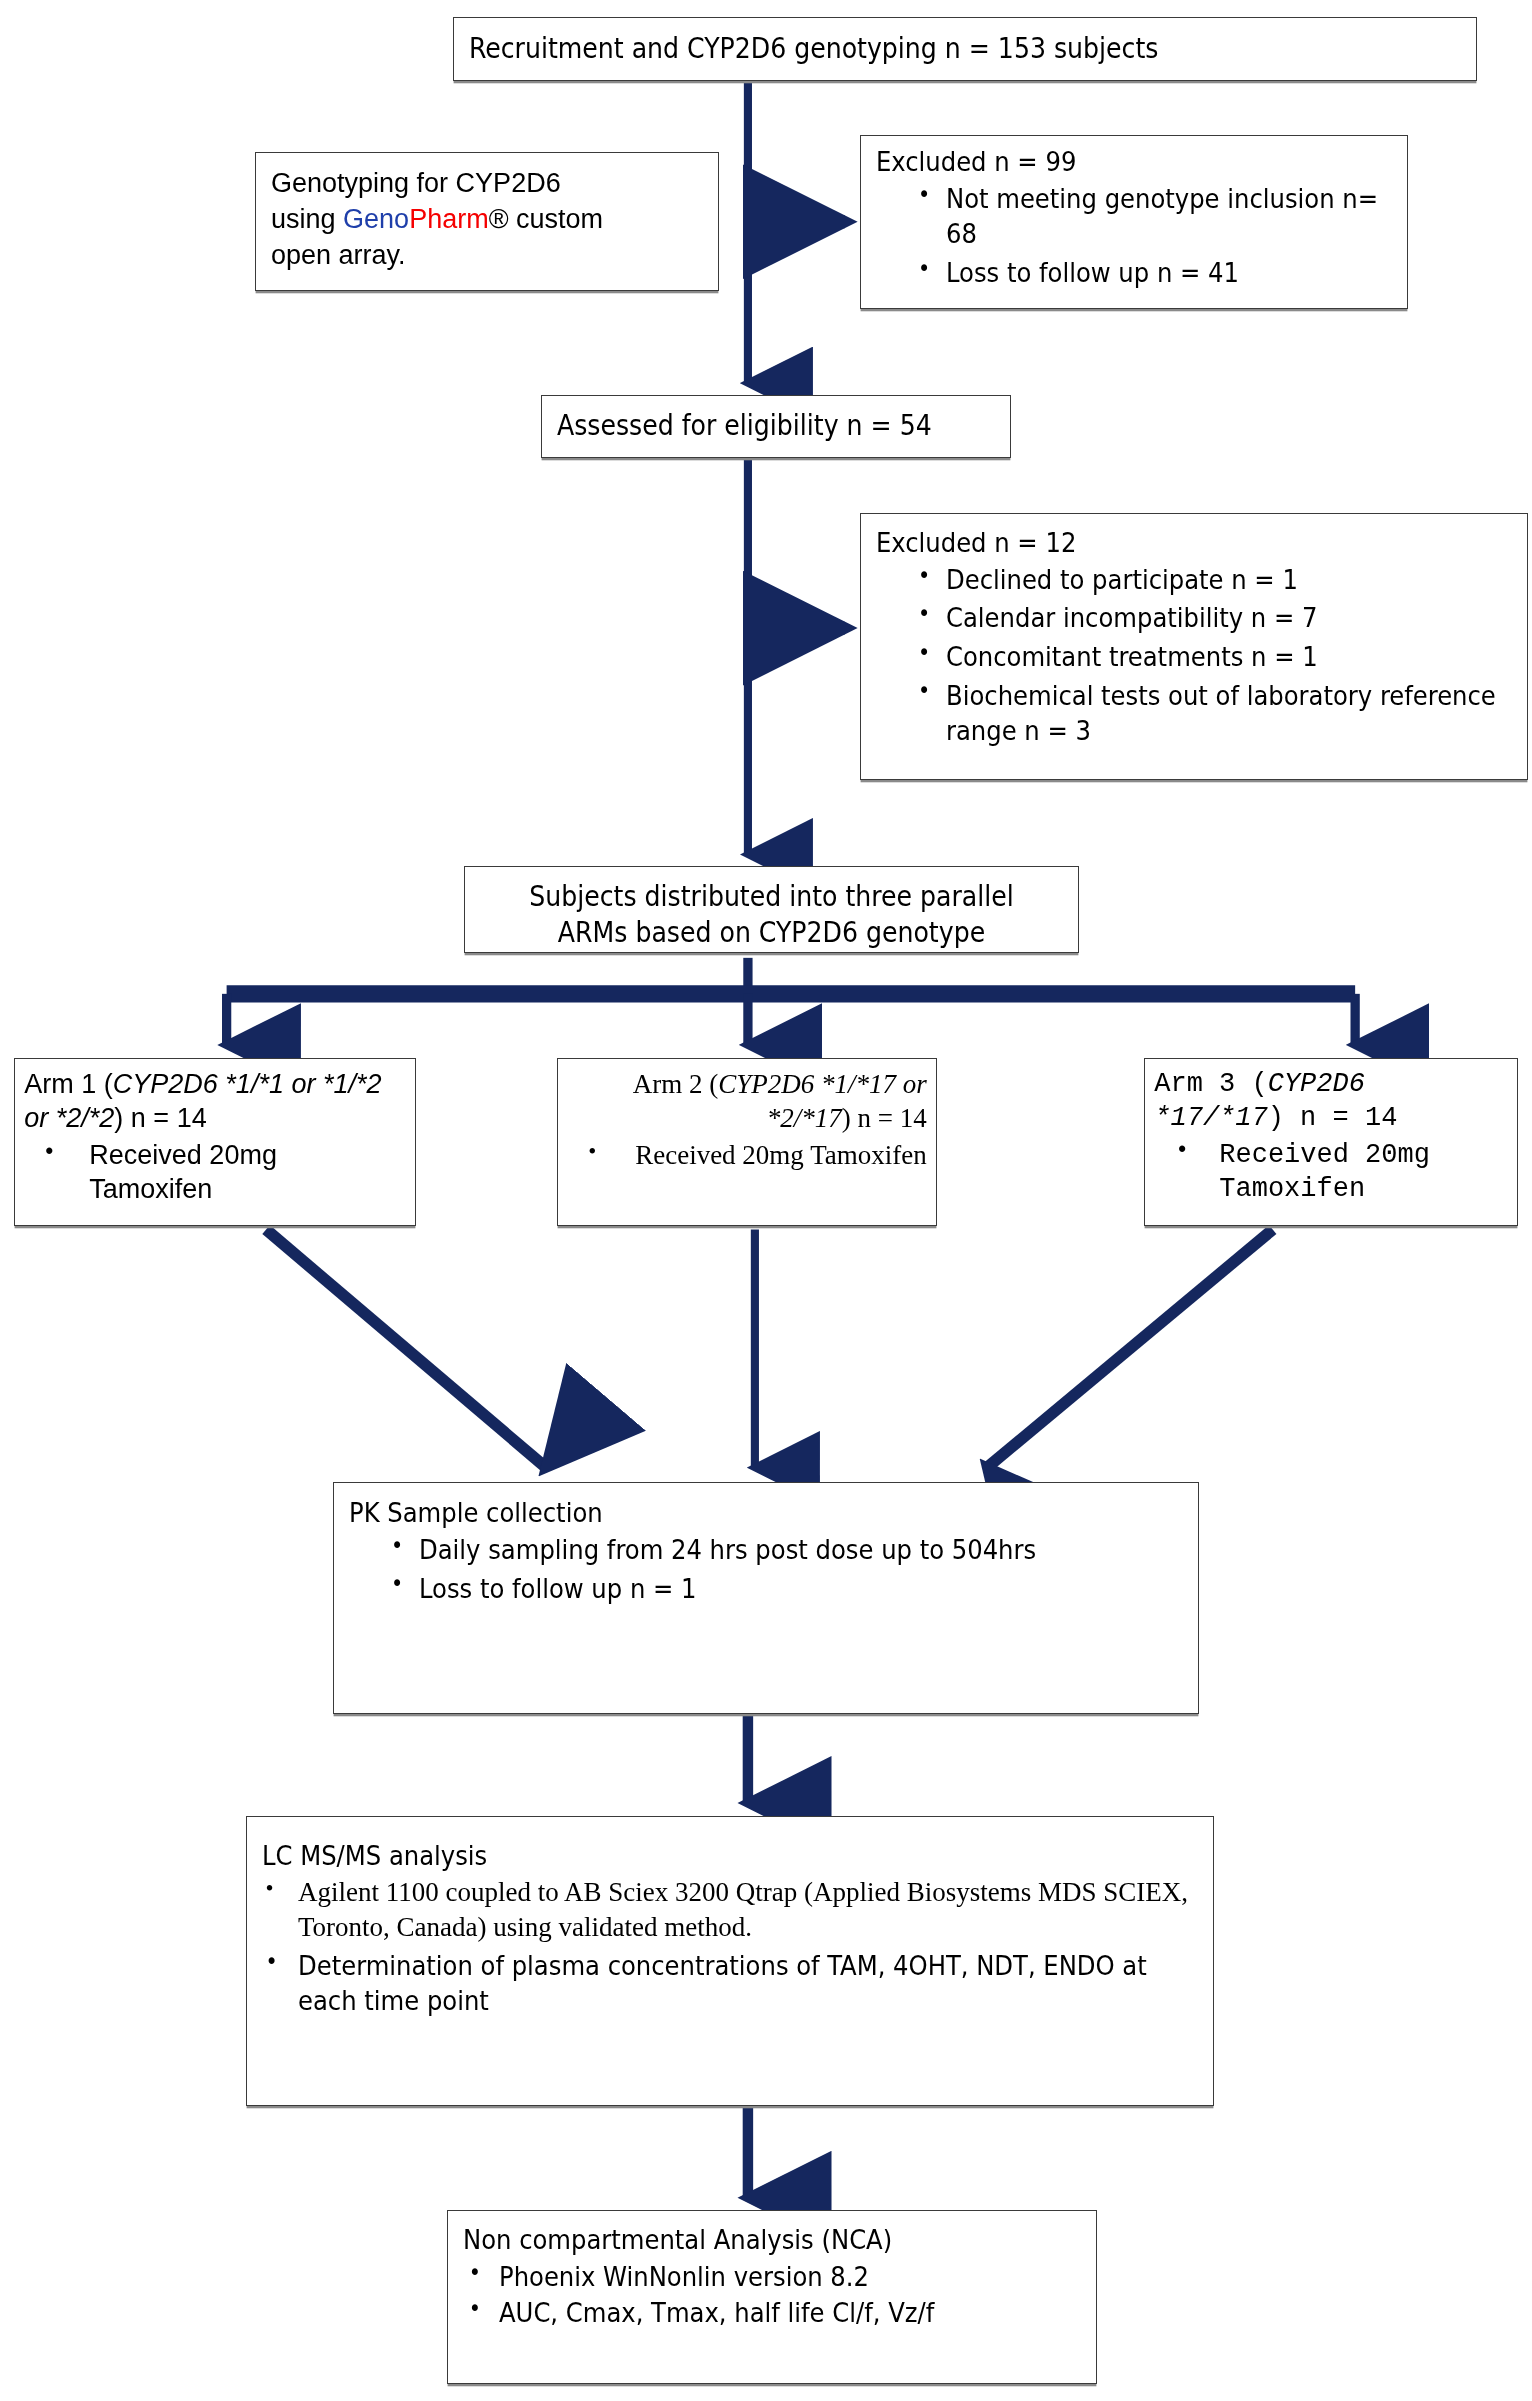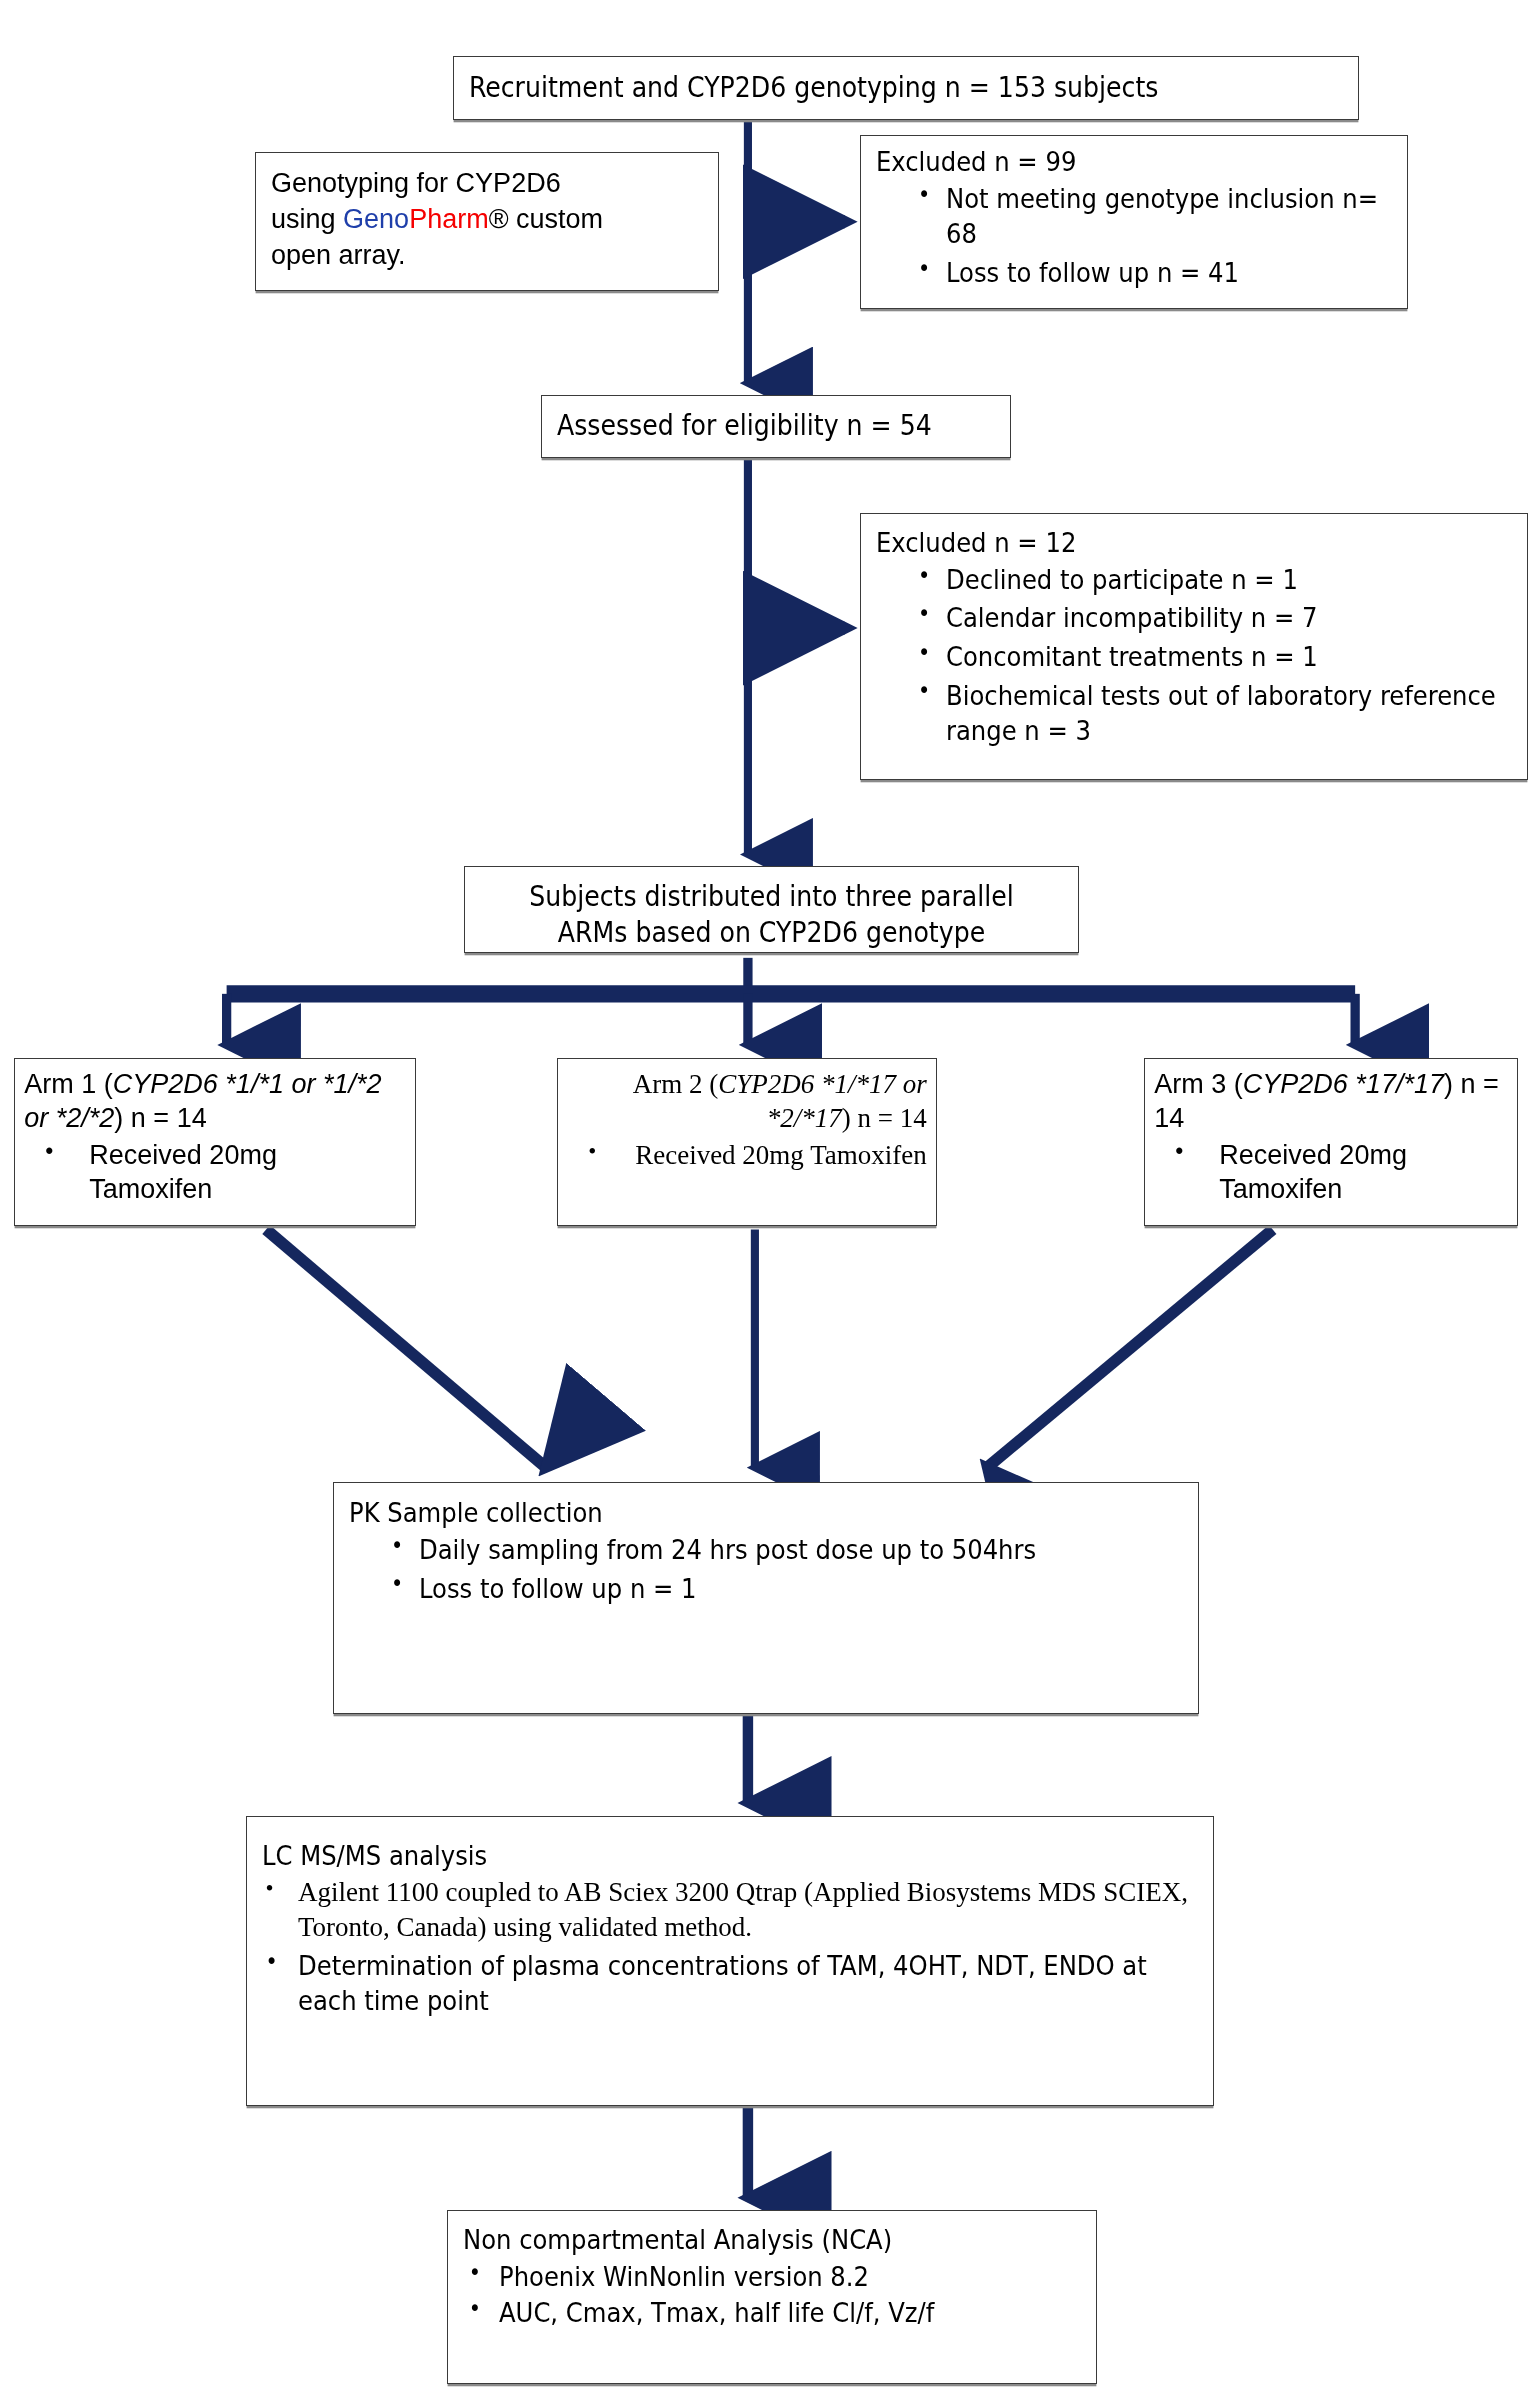--- a/index.html
+++ b/index.html
@@ -61,25 +61,24 @@
   #wires {
     position: absolute;
     left: 0; top: 0;
     width: 1533px; height: 2401px;
     z-index: 1;
     pointer-events: none;
   }
 
   
   #b-recruit {
-    left: 453px; top: 17.4px; width: 906px; height: 64px;
+    left: 453px; top: 17.4px; width: 1024px; height: 64px;
     padding-top: 12.8px;
     font-size: 28px;
     text-align: left;
-    margin-top: 39px;
   }
   #b-genotyping {
     left: 255px; top: 152px; width: 464px; height: 139px;
     font-family: "Liberation Sans", sans-serif;
     font-stretch: normal;
     font-size: 27px;
     line-height: 1.33;
     padding-top: 12.8px;
   }
   #b-excl99 {
@@ -113,21 +112,21 @@
     left: 557px; top: 1058px; width: 380px; height: 168px;
     font-family: Liberation Serif, serif;
     font-stretch: normal;
     font-size: 27px;
     padding: 8.1px 9.3px;
     line-height: 1.27;
     text-align: right;
   }
   #b-arm3 {
     left: 1144px; top: 1058px; width: 374px; height: 168px;
-    font-family: Liberation Sans, sans-serif;
+    font-family: Liberation Mono, monospace;
     font-stretch: normal;
     font-size: 27px;
     padding: 8.1px 9.3px;
     line-height: 1.27;
   }
   .armbox ul.blist > li { padding-left: 65px; margin-bottom: 0; }
   .armbox ul.blist > li:before { left: 21px; }
   .armbox .gene { font-style: italic; }
 
   #b-pk {

